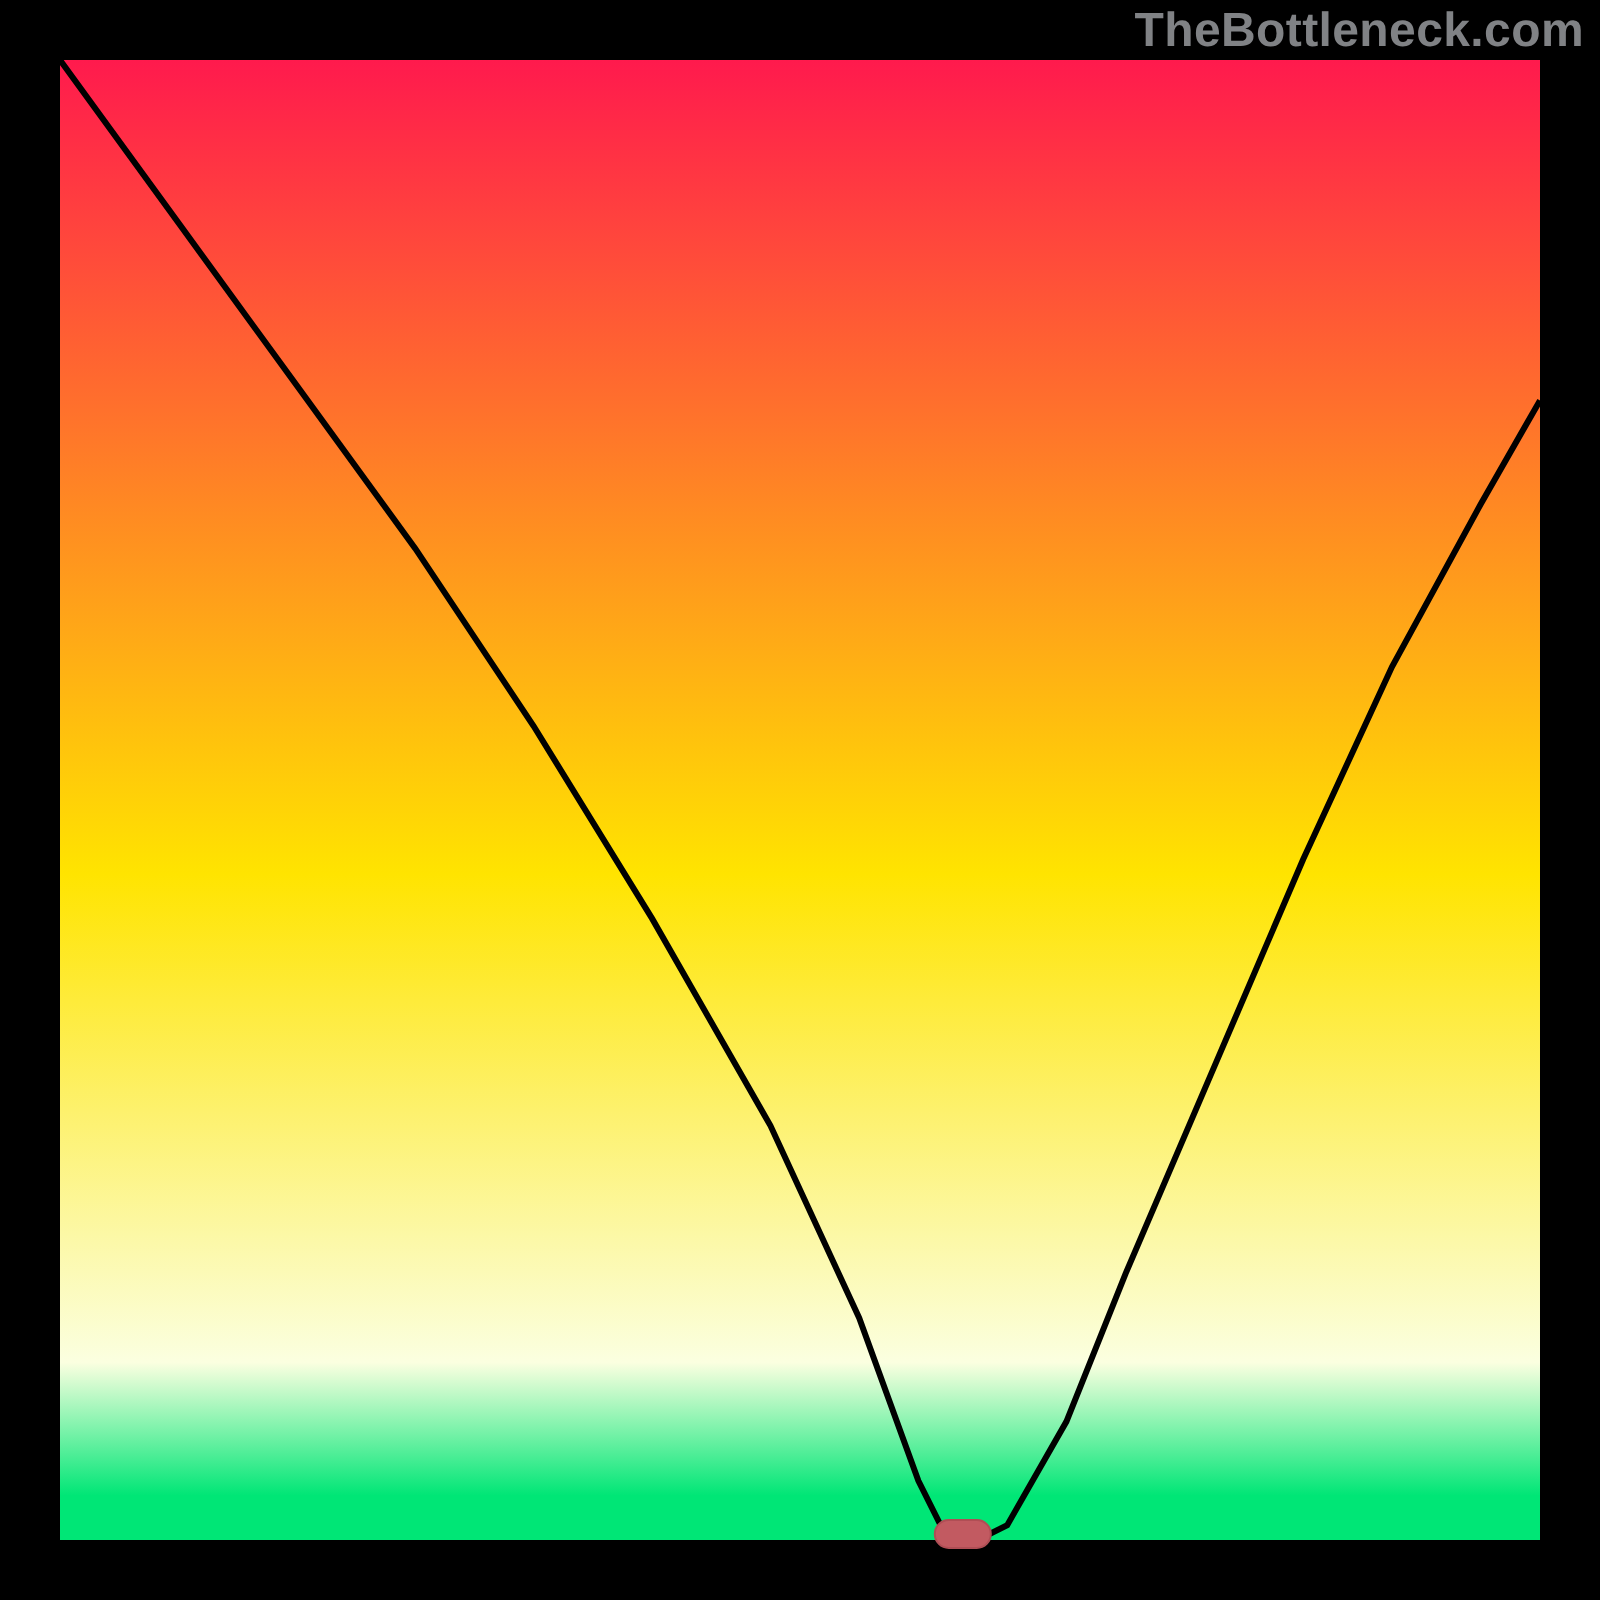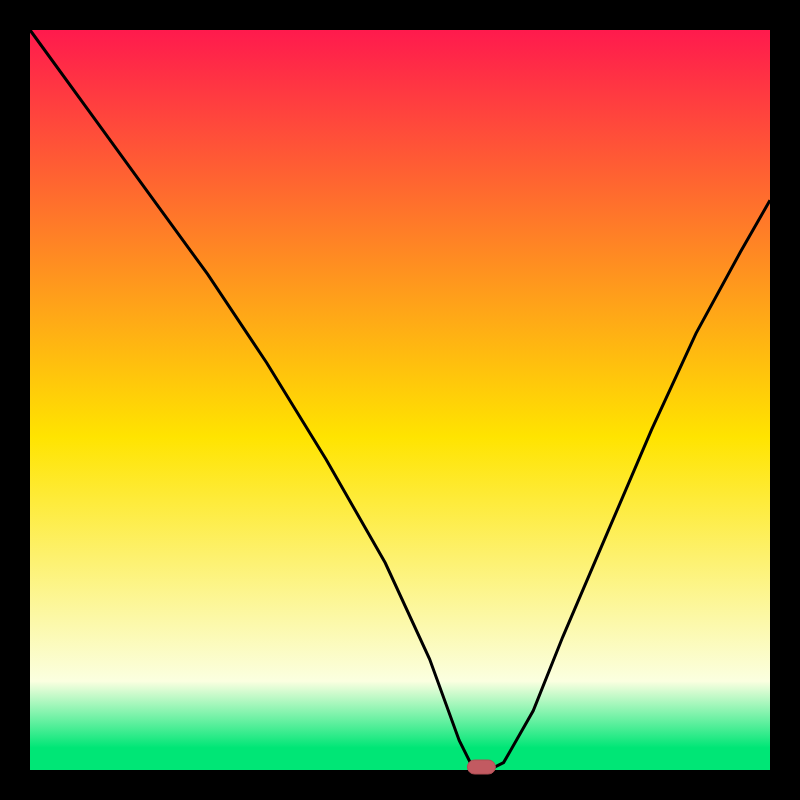--- a/index.html
+++ b/index.html
@@ -28,13 +28,14 @@
           <stop offset="88%" stop-color="#fbffe0"></stop>
           <stop offset="97%" stop-color="#00e676"></stop>
           <stop offset="100%" stop-color="#00e676"></stop>
         </linearGradient>
     </defs>
     <rect id="frame-bg" x="0" y="0" width="800" height="800" fill="#000000"></rect>
     <rect id="plot-bg" fill="url(#bg-grad)" x="30" y="30" width="740" height="740"></rect>
     <path id="curve" fill="none" stroke-width="3" d="M30.0 30.0 L89.2 111.4 L148.4 192.8 L207.6 274.2 L266.8 363.0 L326.0 459.2 L385.2 562.8 L429.6 659.0 L459.2 740.4 L474.0 770.0 L488.8 770.0 L503.6 762.6 L533.2 710.8 L562.8 636.8 L607.2 533.2 L651.6 429.6 L696.0 333.4 L740.4 252.0 L770.0 200.2" stroke="#000000"></path>
     <rect id="marker" rx="7" ry="7" width="28" height="14" x="467.4" y="760.0" fill="#c25a61" stroke="#b04e55" stroke-width="1"></rect>
   </svg>
+  <div class="watermark">TheBottleneck.com</div>
 </div>
 
 </body></html>

